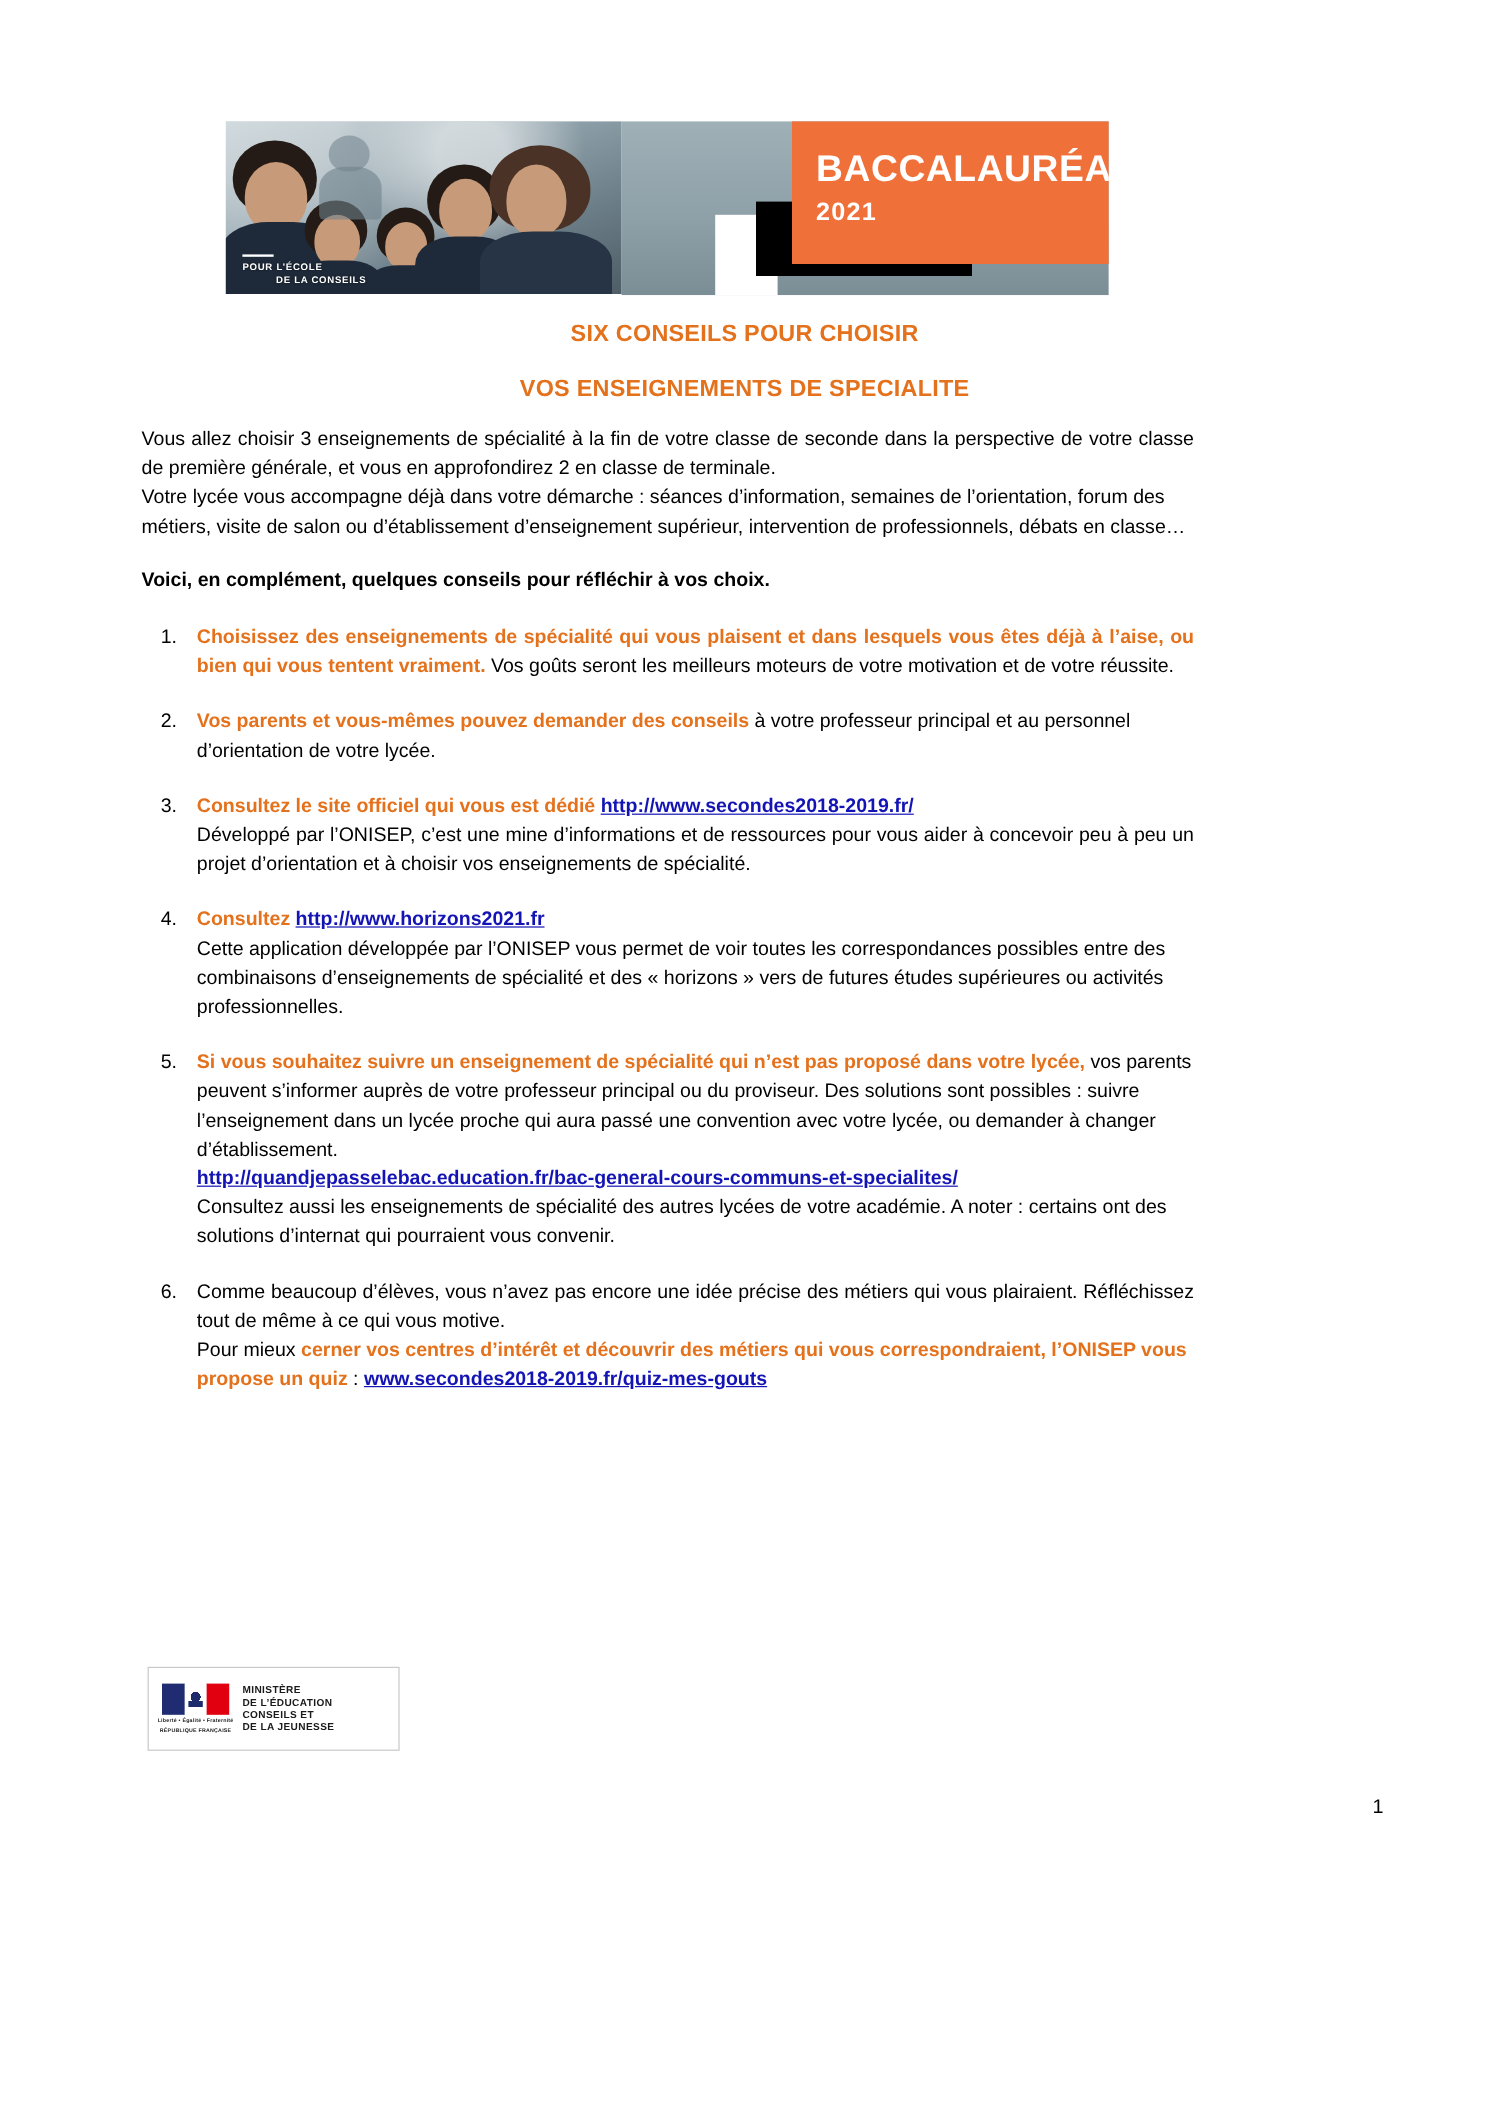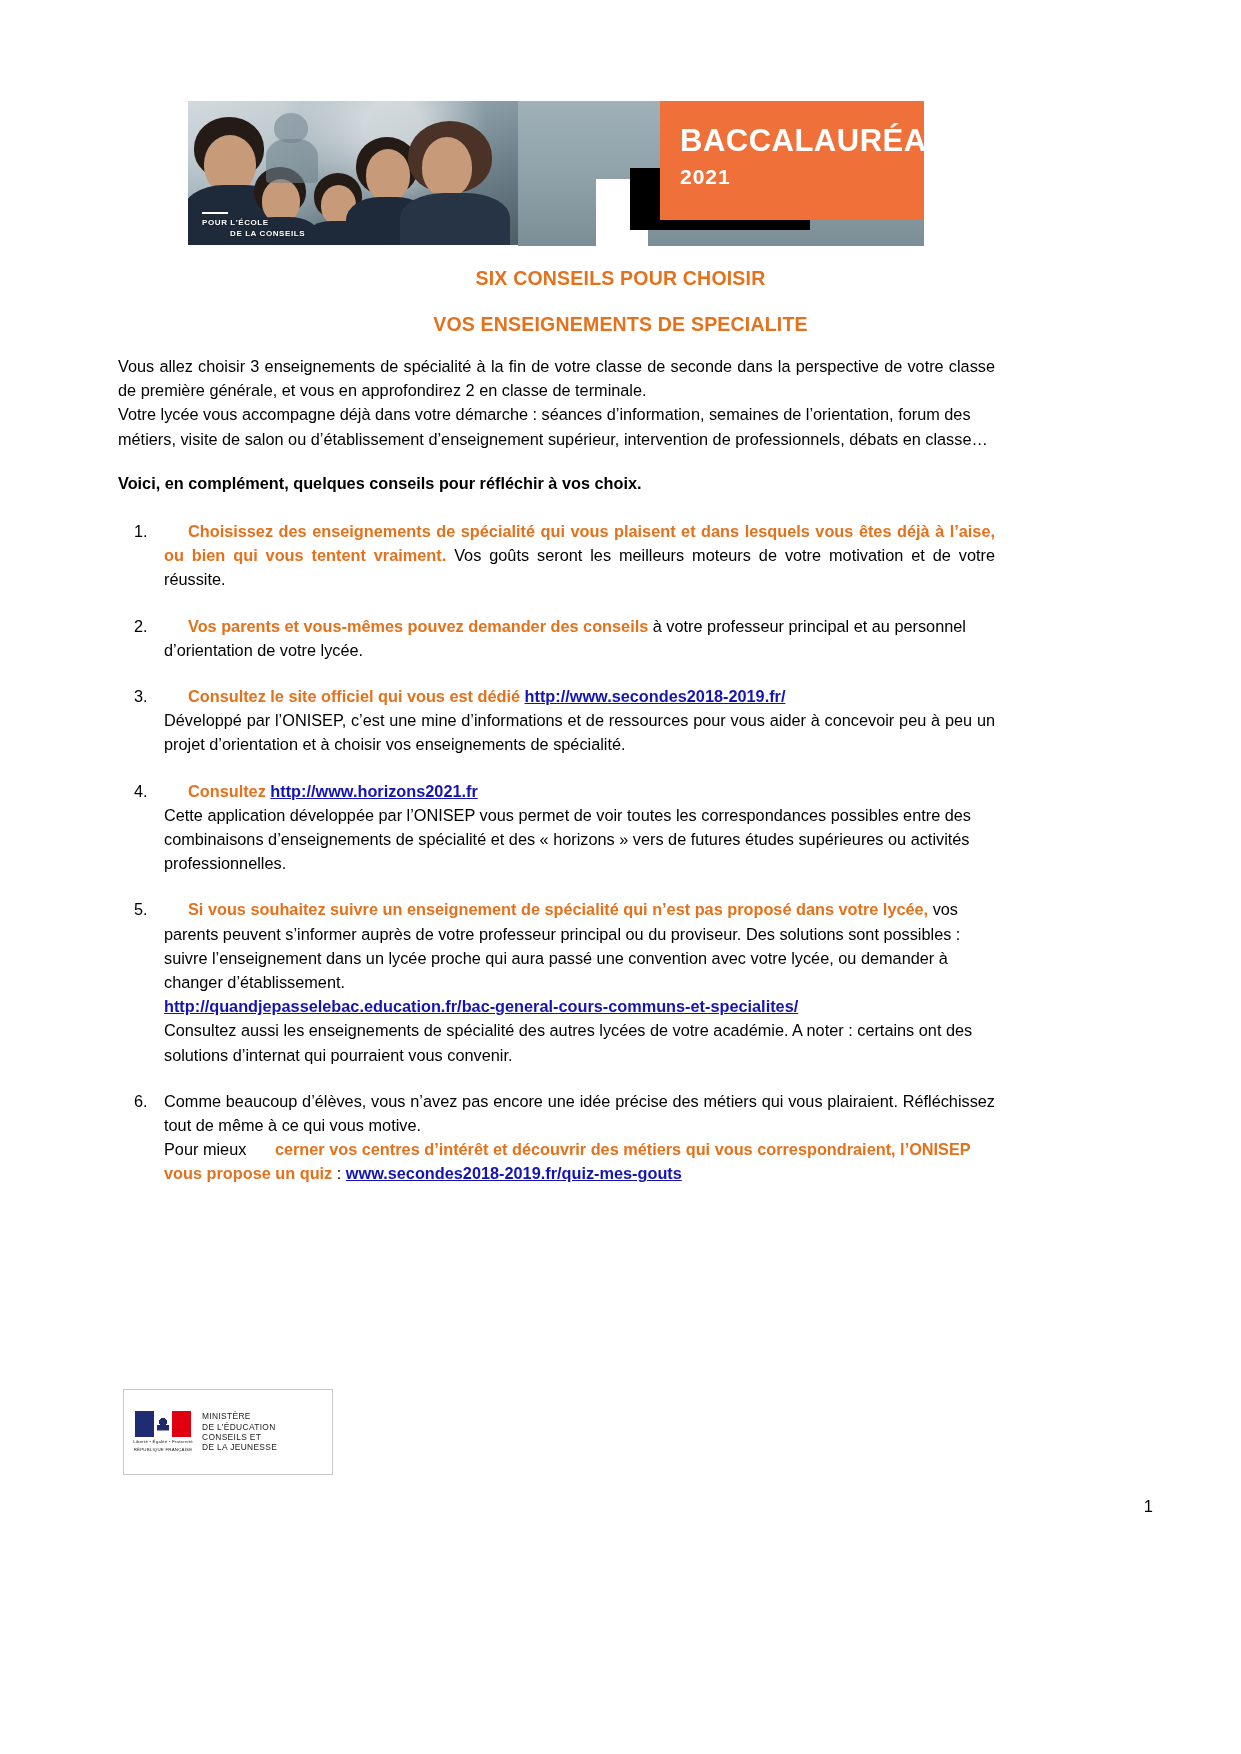--- a/index.html
+++ b/index.html
@@ -146,21 +146,21 @@
   .content {
     position: absolute;
     left: 118px;
     top: 354px;
     width: 877px;
     font-size: 16.3px;
     line-height: 24.2px;
   }
   p { margin: 0; }
   .just { text-align: justify; }
-  .orange { color: #E4711B; font-weight: bold; margin-left: 24px; }
+  .orange { color: #E4711B; font-weight: bold; }
   .lead { font-weight: bold; margin-top: 20px; }
   .link {
     color: #1414B4;
     font-weight: bold;
     text-decoration: underline;
     word-break: break-all;
   }
 
   ol.tips {
     margin: 24px 0 0 0;
@@ -172,27 +172,28 @@
     padding-left: 12px;
   }
   ol.tips > li::marker { font-weight: normal; color: #000; }
 
   
   .ministry {
     position: absolute;
     left: 123px;
     top: 1389px;
     width: 210px;
-    height: 86px;
+    height: 70px;
     border: 1px solid #c9c9c9;
     background: #ffffff;
     display: flex;
     align-items: center;
     box-sizing: border-box;
     padding: 4px 6px;
+    font-weight: bold;
   }
   .ministry-flag {
     width: 66px;
     height: 44px;
     flex: 0 0 auto;
     display: flex;
     flex-direction: column;
     align-items: center;
     justify-content: center;
   }

